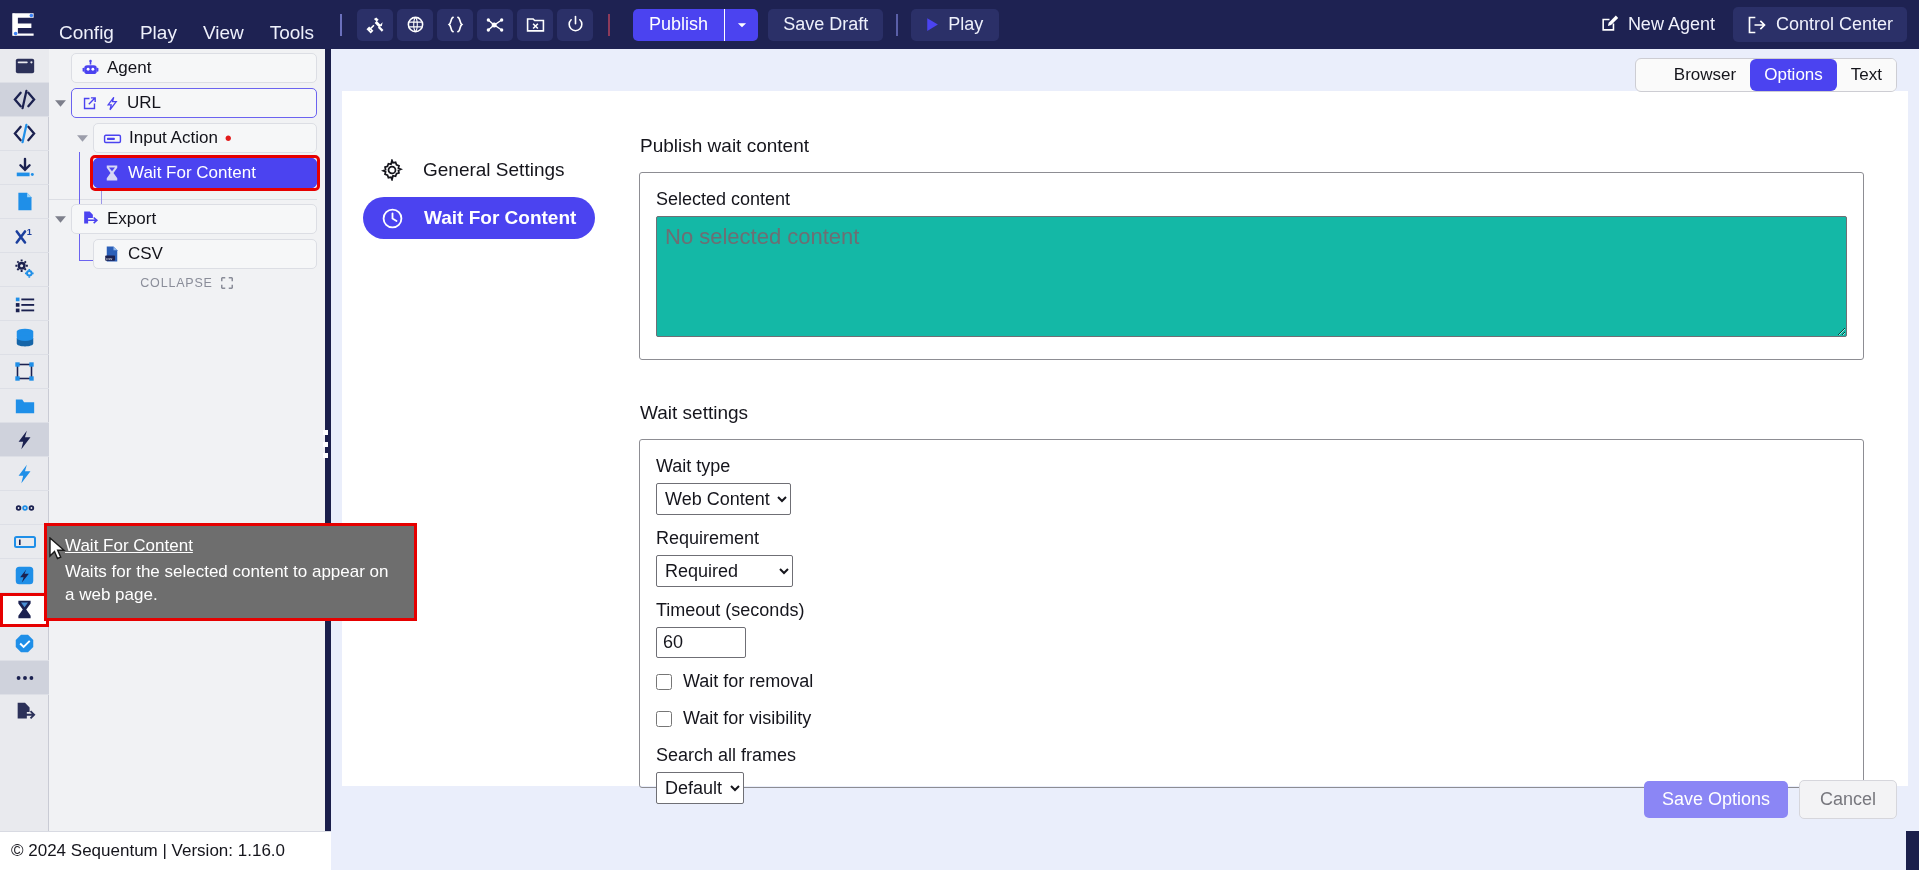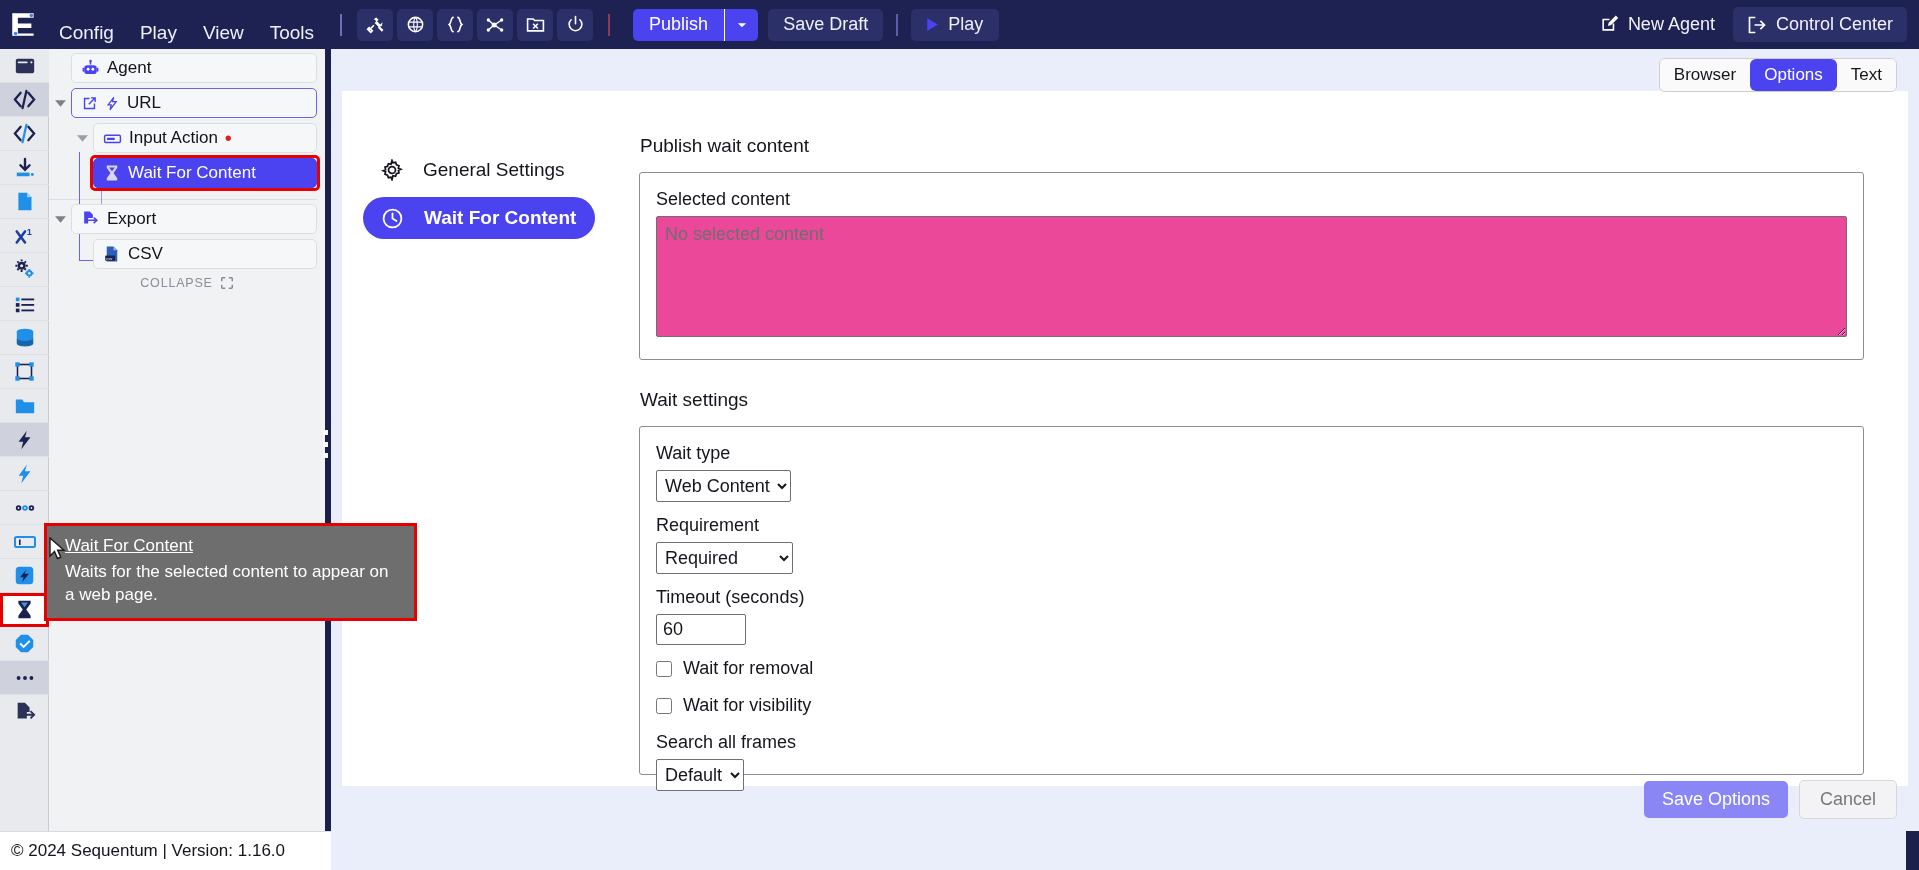--- a/index.html
+++ b/index.html
@@ -187,21 +187,21 @@
     position:absolute; left:331px; top:49px; width:1588px; height:782px;
     background:#eaeefb;
     padding: 8px 11px 8px 11px;
   }
   .tabsrow {
     position:absolute; right: 22px; top: 9px;
     display:flex; align-items:center; z-index:10;
   }
   .segmented {
     display:flex; background:#fafafa;
-    border:1px solid #cdcdd3; border-radius:6px; overflow:hidden;
+    border:1px solid #cdcdd3; border-radius:6px; overflow:hidden;padding-left:24px;
   }
   .seg {
     font-size:17px; padding:6px 14px; color:#15151c; cursor:pointer;
     background:#fafafa;
   }
   .seg.on { background:#4b43f0; color:#fff; border-radius:6px; }
 
   .panel {
     position:absolute; left:11px; top:42px; width:1566px; height:695px;
     background:#ffffff;
@@ -218,30 +218,30 @@
   .nav-item.on { background:#4b43f0; color:#ffffff; font-weight:bold; }
 
   .panel-body {
     flex: 1; padding: 44px 44px 0 44px; position:relative;
   }
   .sec-title { font-size:19px; color:#15151c; margin: 0 0 15px 1px; }
   .fieldset {
     border: 1px solid #8d8d93;
     border-radius: 3px;
     padding: 16px 16px 18px 16px;
-    margin-bottom: 29px;
+    margin-bottom: 42px;
     position: relative;
   }
   .fld-label { font-size:18px; color:#15151c; margin-bottom:6px; }
   textarea.content-area {
     width: 100%; height: 121px;
     border:1px solid #6f6f75; border-radius:2px;
-    font-family:"Liberation Sans", sans-serif; font-size:18px;
+    font-family:"Liberation Sans", sans-serif; font-size:22px;
     color:#15151c; padding:7px 8px; resize:both;
-    background:#ec4899;
+    background:#14b8a6;
   }
   textarea.content-area::placeholder { color:#6e6e73; }
   .fieldset.wait-settings { height: 349px; }
   .ctl-gap { height: 13px; }
   select.sel {
     font-family:Liberation Sans, sans-serif; font-size:18px;
     padding: 4px 4px; border:1px solid #6f6f75; border-radius:2px;
     background:#fff; color:#15151c;
   }
   input.num {

